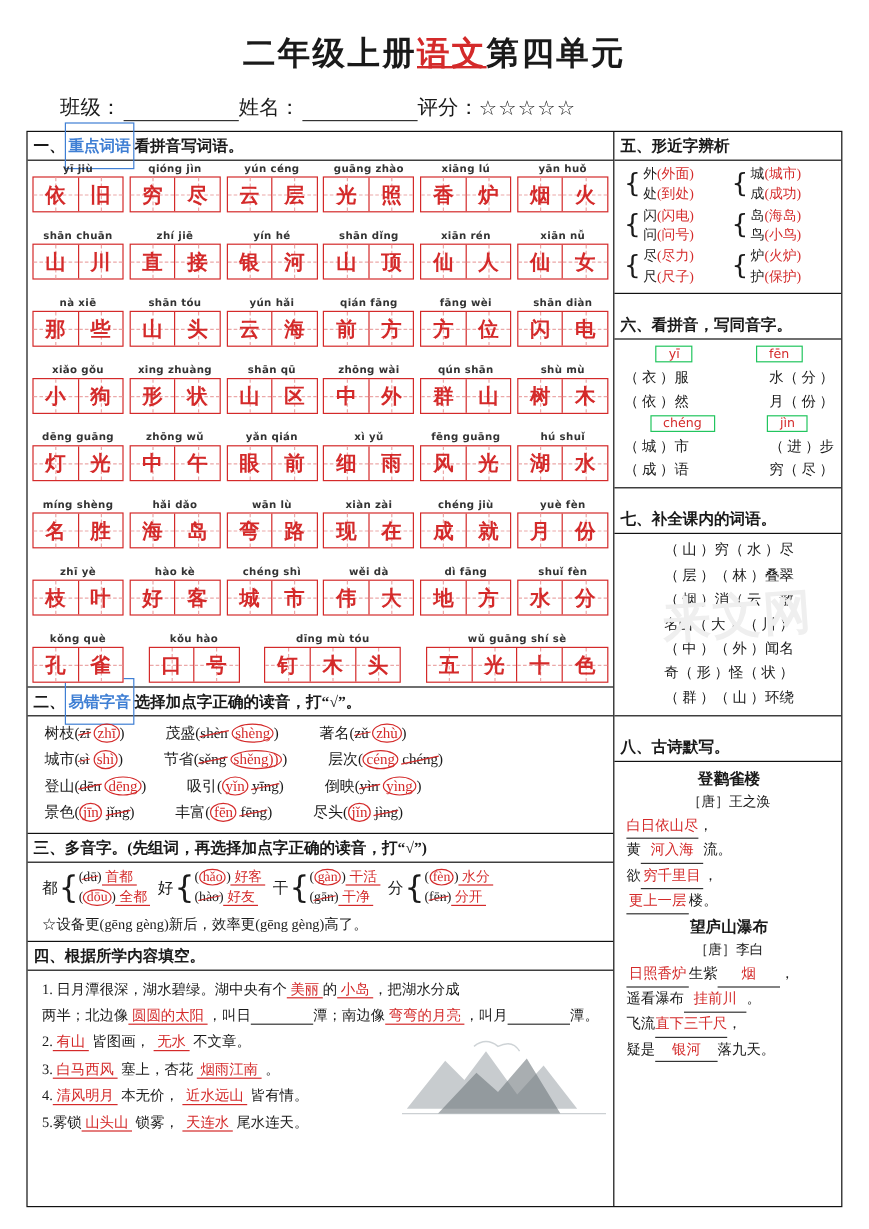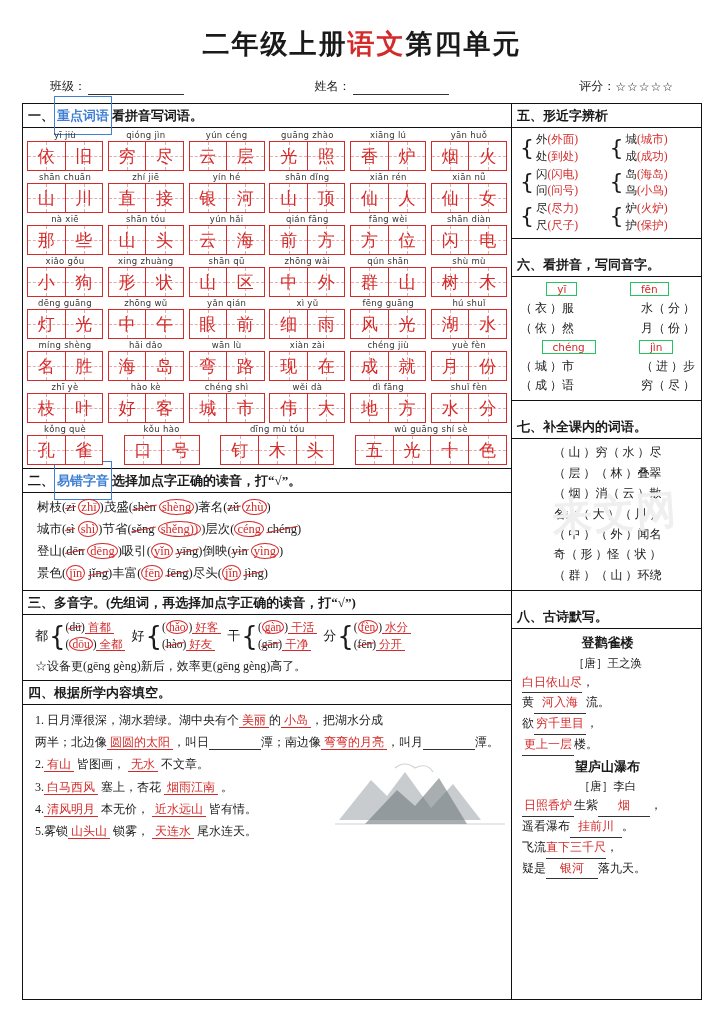--- a/index.html
+++ b/index.html
@@ -16,28 +16,28 @@
 
   
   .title {
     text-align:center;
     font-size: 27px;
     font-weight: bold;
     letter-spacing: 2px;
     padding-top: 26px;
     padding-bottom: 6px;
   }
-  .title .red { color:#d42a2a; }
+  .title .red { color:#d42a2a;text-decoration:underline; }
 
   
   .inforow {
     display:flex;
-    justify-content: space-between;
+    justify-content: flex-start;
     align-items:flex-end;
-    font-size: 12px;
+    font-size: 17px;
     padding: 10px 50px 8px 50px;
   }
   .infoitem { display:flex; align-items:flex-end; }
   .infoitem .lbl { white-space:nowrap; }
   .infoitem .blank { display:inline-block; width:96px; border-bottom:1px solid #333; height:14px; margin-left:2px;}
   .stars { letter-spacing:1px; }
 
   
   .main {
     display:flex;
@@ -51,21 +51,21 @@
   .sechead {
     font-size: 13px;
     font-weight: bold;
     padding: 3px 5px 2px 5px;
     border-bottom: 1px solid #111;
     line-height: 1.4;
   }
   .sechead .box { border:1px solid #3f7fd4; color:#3f7fd4; padding:11px 2px; }
 
   
-  .pygrid { display:flex; flex-direction:column; gap:1px; padding: 2px 4px 3px 4px;}
+  .pygrid { display:flex; flex-direction:column; gap:15px; padding: 2px 4px 3px 4px; font-weight: bold;}
   .pyrow { display:flex; justify-content:space-between; }
   .pycell { width: 76px; }
   .py {
     font-family: "DejaVu Sans", sans-serif;
     font-size: 8.5px;
     text-align:center;
     color:#333;
     height:11px;
     line-height:11px;
     letter-spacing:0.3px;
@@ -91,21 +91,21 @@
   .hz {
     font-size: 17px;
     color:#d42a2a;
     font-family:"Liberation Serif", serif;
     position:relative; z-index:2;
     line-height:1;
   }
 
   
   .s2 { font-size:12.5px; padding: 4px 10px 5px 14px; line-height:1.75; }
-  .s2 .line { display:flex; }
+  .s2 .line { display:flex; gap: 34px; }
   .s2 .itm { white-space:nowrap; }
   .red { color:#d42a2a; }
   .strike { position:relative; }
   .strike::after {
     content:""; position:absolute; left:-1px; right:-1px; top:48%;
     border-top:1.2px solid #d42a2a; transform: rotate(-12deg);
   }
   .circ {
     border:1.2px solid #d42a2a; border-radius:50%;
     padding:0 2px; color:#d42a2a;

